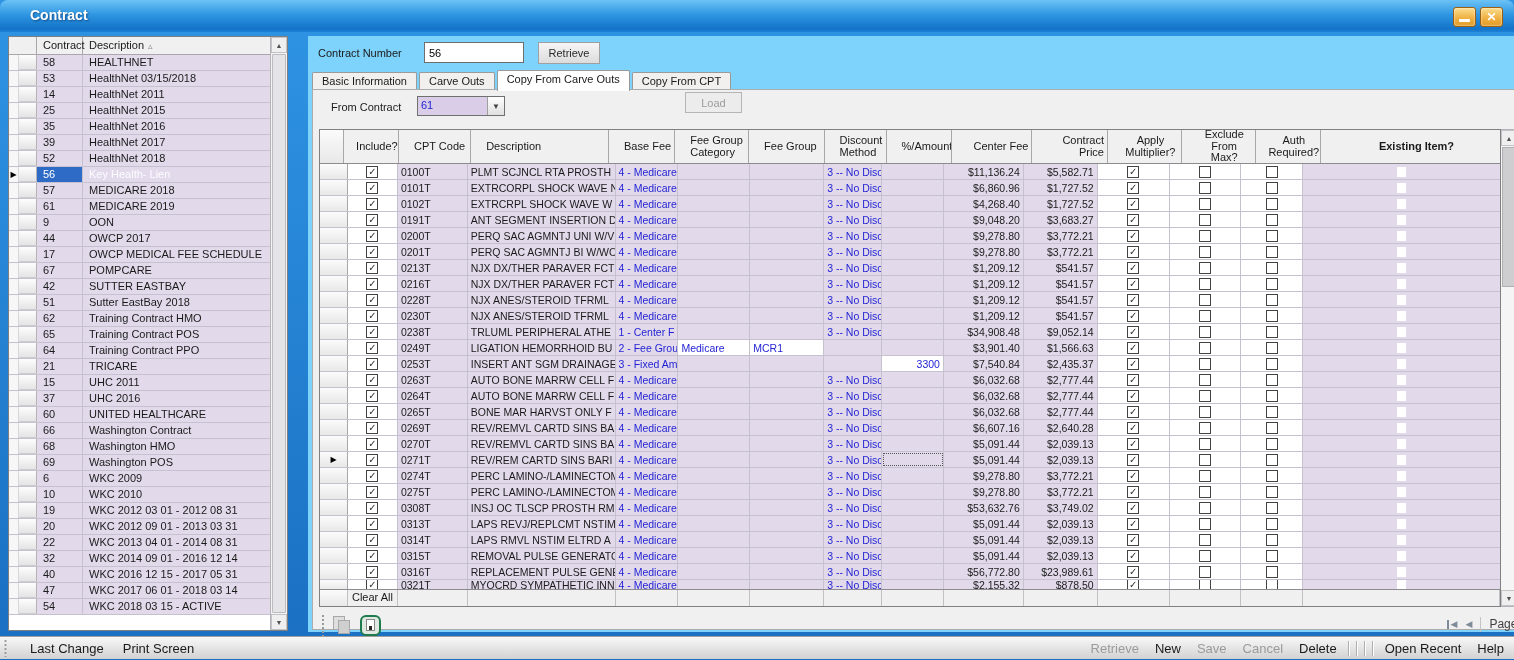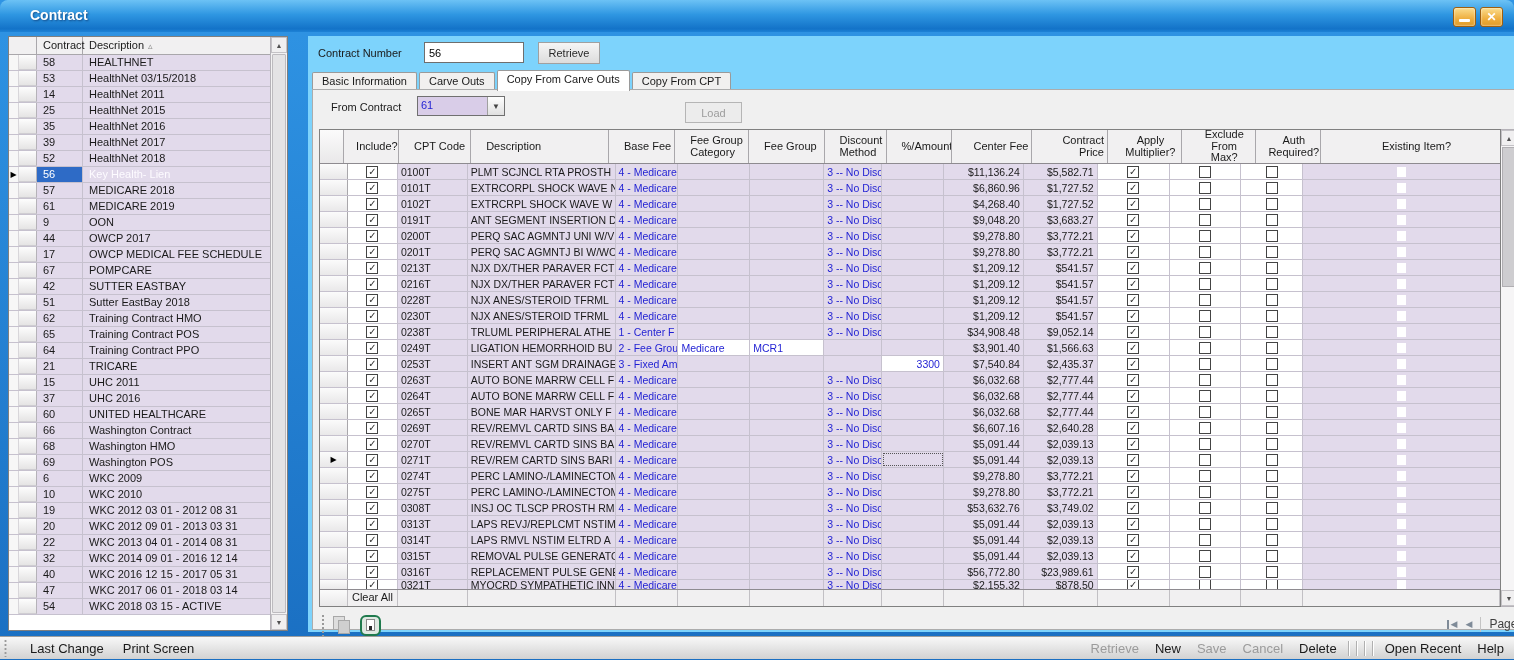--- a/index.html
+++ b/index.html
@@ -64,21 +64,21 @@
   .tab.active{height:21px;background:#fff;position:relative;z-index:3;margin-bottom:-1px;
     }
   .tabpage{position:absolute;left:4px;top:53px;right:2px;bottom:2px;background:#f0f0f0;
     border:1px solid #acacac;}
   .fc-label{position:absolute;left:18px;top:11px;}
   .combo{position:absolute;left:104px;top:6px;width:88px;height:20px;display:flex;
     border:1px solid #707070;background:#d9cde8;}
   .combo-val{flex:1;color:#1f1fd3;padding:2px 0 0 3px;overflow:hidden;white-space:nowrap;}
   .combo-btn{width:17px;background:linear-gradient(#fefefe,#e0e0e0);border-left:1px solid #a0a0a0;
     display:flex;align-items:center;justify-content:center;color:#444;font-size:8px;}
-  .load-btn{position:absolute;left:372px;top:12px;width:57px;height:21px;background:#ececec;
+  .load-btn{position:absolute;left:372px;top:2px;width:57px;height:21px;background:#ececec;
     border:1px solid #b5b5b5;color:#9d9d9d;font-size:11px;font-family:inherit;}
   
   .grid{position:absolute;left:6px;top:39px;width:1182px;height:478px;border:1px solid #808080;
     background:#fff;overflow:hidden;}
   .grid-scroll{position:absolute;left:1188px;top:39px;width:17px;height:478px;background:#f6f5f6;
     border:1px solid #b5b2b8;border-left:none;}
   .g-thumb{position:absolute;left:1px;top:17px;width:14px;height:140px;background:#cecdd0;
     border:1px solid #b0aeb2;}
   .ghead{height:34px;display:flex;background:#f1f0f1;border-bottom:1px solid #8e8b90;gap:12px;}
   .hc{border-right:1px solid #a9a7ab;display:flex;align-items:center;padding:1px 3px;
@@ -101,21 +101,21 @@
   .c-base{width:63px;}
   .c-fgc{width:72px;}
   .c-fg{width:74px;}
   .c-dm{width:58px;}
   .c-amt{width:62px;}
   .c-cf{width:80px;}
   .c-cp{width:74px;}
   .c-am{width:72px;justify-content:center;}
   .c-ex{width:72px;justify-content:center;}
   .c-ar{width:62px;justify-content:center;}
-  .c-ei{width:197px;justify-content:center;border-right:none;}
+  .c-ei{width:197px;justify-content:center;border-right:none;font-weight:bold;}
   .h-inc,.h-am,.h-ex,.h-ar,.h-ei{justify-content:center;text-align:center;}
   .h-cf,.h-cp{justify-content:flex-end;text-align:right;}
   .gmark{font-size:8px;color:#000;}
   .cb{width:12px;height:12px;border:1px solid #444;background:#fff;display:inline-flex;
     align-items:center;justify-content:center;font-size:10px;color:#333;line-height:1;}
   .cb.on::after{content:"\2713";}
   .eibox{width:9px;height:10px;background:#fff;}
   .gfoot{height:17px;display:flex;background:#f1f0f1;border-top:1px solid #8e8b90;
     position:absolute;bottom:0;left:0;right:0;}
   .fc{border-right:1px solid #c2c0c4;height:100%;}

